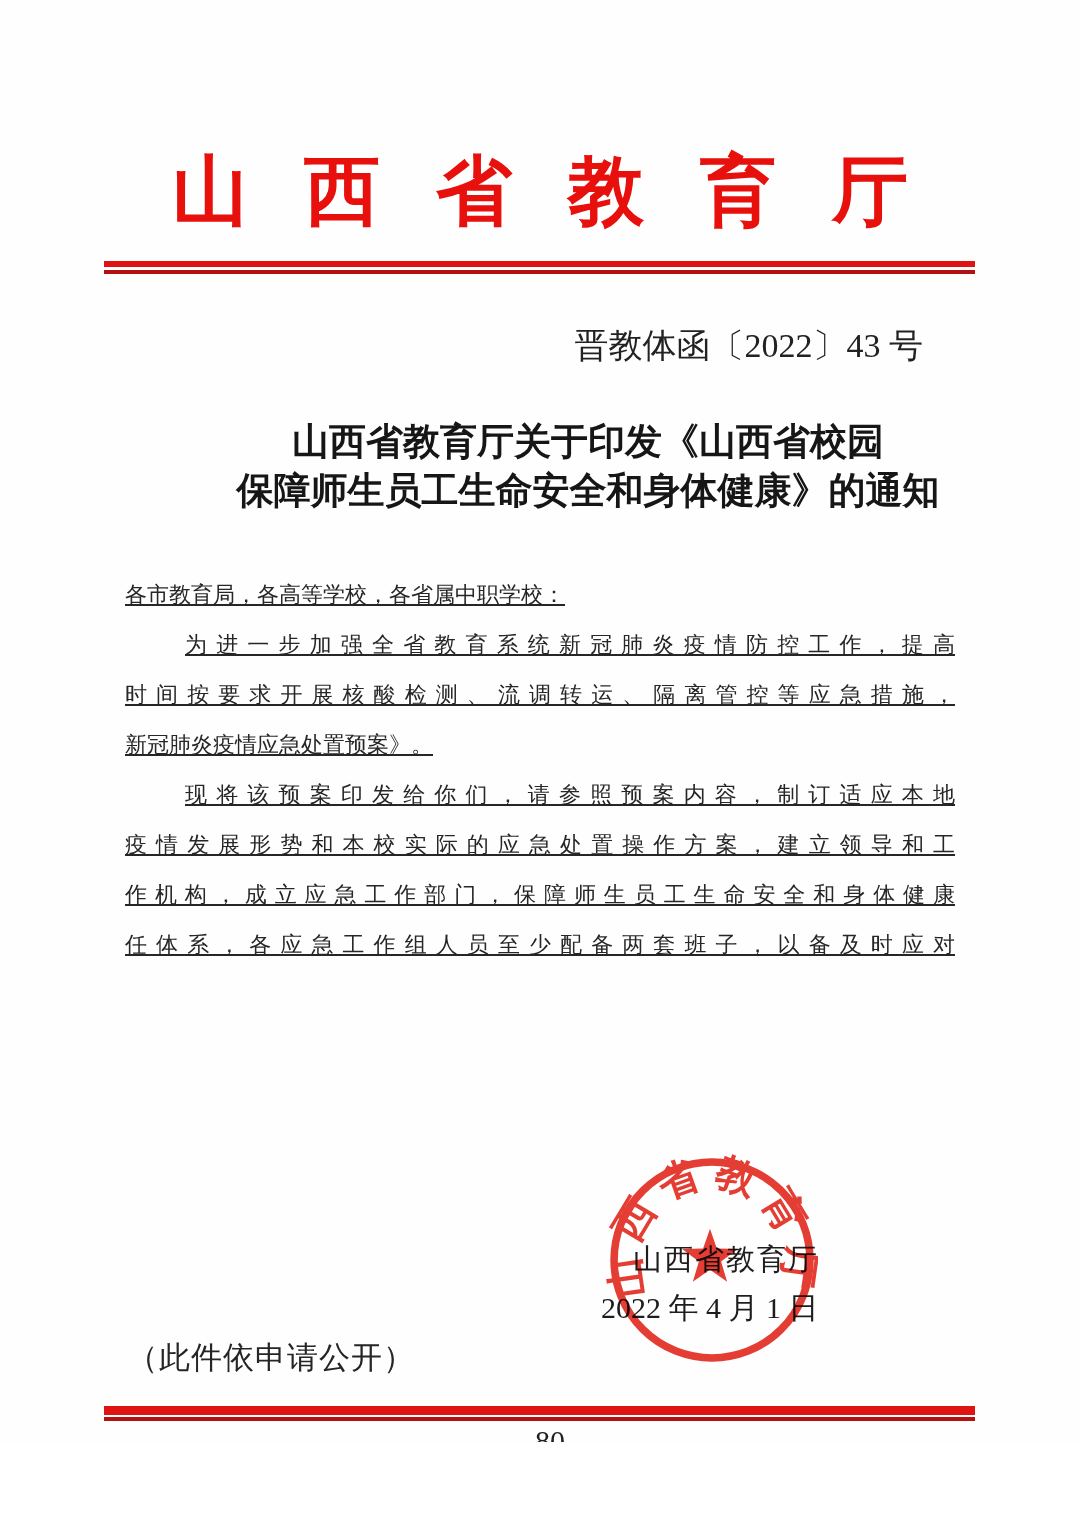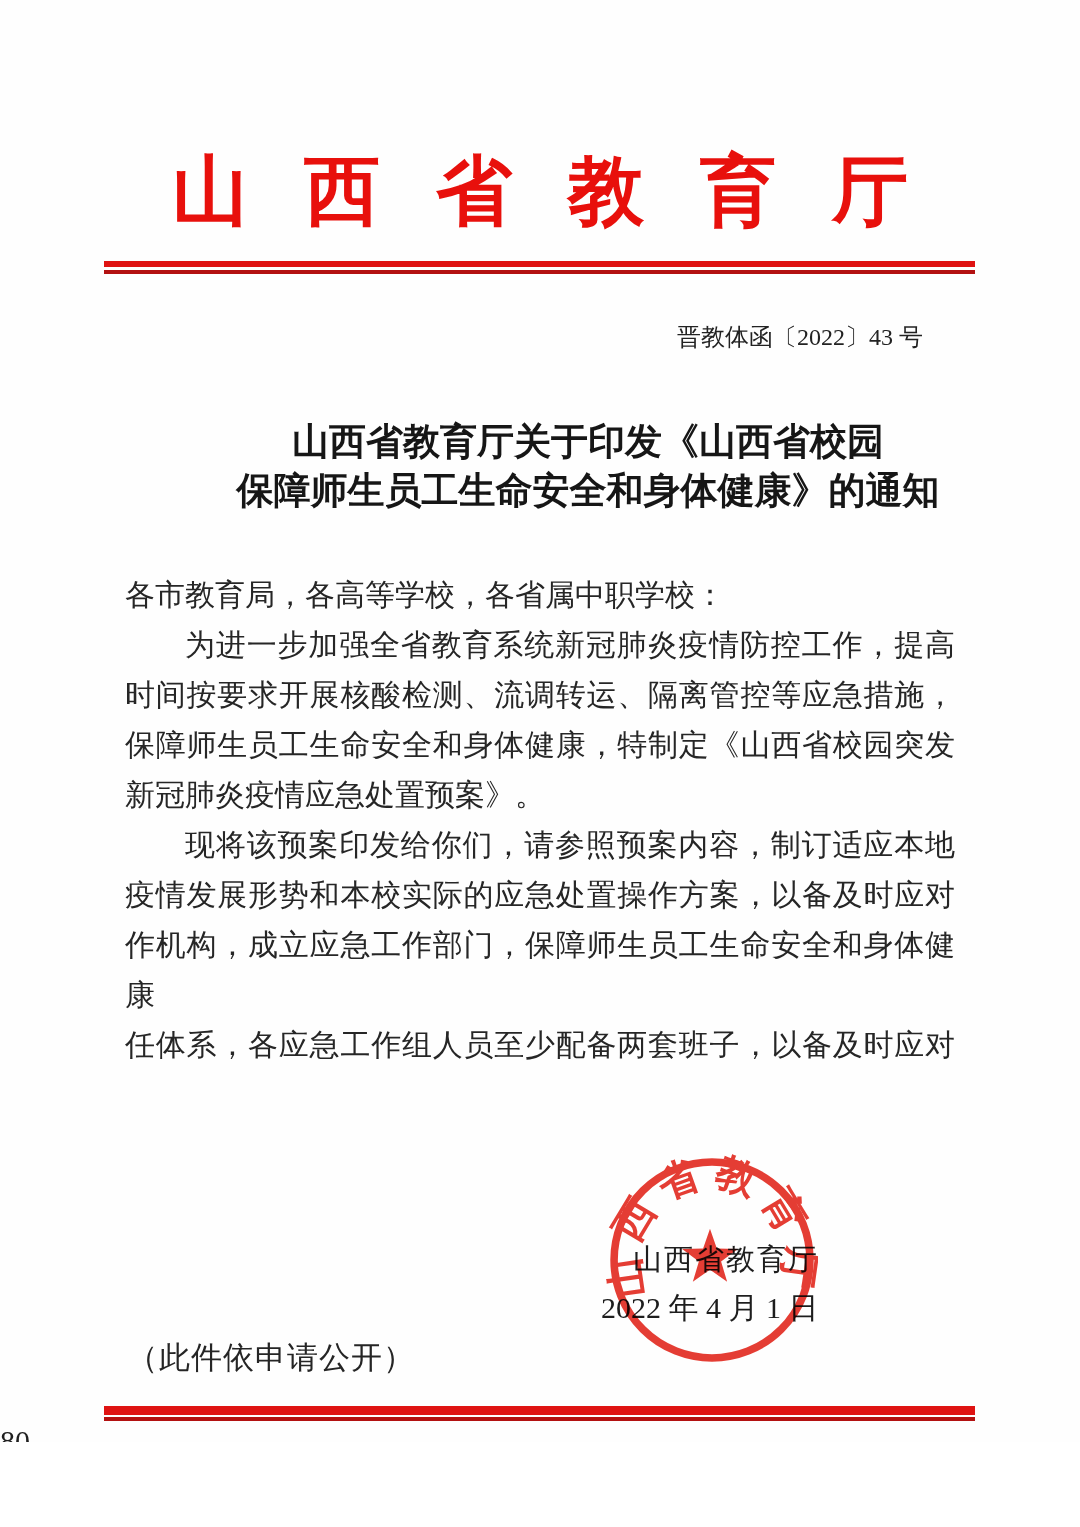--- a/index.html
+++ b/index.html
@@ -29,36 +29,37 @@
   }
   .rule{position:absolute;left:104px;width:871px;}
   .rule-top{top:261px;}
   .rule-bottom{top:1406px;}
   .rule .thick{height:6px;background:var(--rule_red);}
   .rule-bottom .thick{height:9px;}
   .rule .gap{height:3px;}
   .rule-bottom .gap{height:2px;}
   .rule .thin{height:4px;background:var(--rule_dark_red);}
   .doc-number{
-    position:absolute;top:317px;right:157px;
-    font-size:24px;line-height:40px;color:#222;
+    position:absolute;top:326px;right:157px;
+    font-size:34px;line-height:40px;color:#222;
     white-space:nowrap;
     text-align:right;
   }
   .doc-title{
     position:absolute;top:417px;left:0;width:100%;
     text-align:center;
     font-size:37px;font-weight:700;line-height:49px;
     color:#161616;
     margin-left:48px;
   }
   .body-block{
     position:absolute;top:570px;left:125px;width:830px;
-    font-size:30px;line-height:50px;
+    font-size:22px;line-height:50px;
     color:var(--text_black);
+    text-decoration:underline;
   }
   .line{
     text-align:justify;
     text-align-last:justify;
   }
   .line.no-fill{text-align-last:left;}
   .line.indent{padding-left:60px;}
   .signature{
     position:absolute;top:1240px;left:633px;
     font-size:29px;letter-spacing:2px;color:#1d1d1d;
@@ -84,21 +85,21 @@
     text-anchor:middle;
     font-family:"Liberation Serif","DejaVu Serif",serif;
   }
   .disclosure{
     position:absolute;top:1337px;left:127px;
     font-size:31px;letter-spacing:1px;color:#252525;
     white-space:nowrap;
   }
   .page-number{
     position:absolute;top:1424px;left:0;width:100%;
-    text-align:left;font-size:30px;color:#1f1f1f;
+    text-align:center;font-size:30px;color:#1f1f1f;padding-left:20px;
   }
 </style>
 </head>
 <body>
 
 <div class="page">
 
   <div class="letterhead">山西省教育厅</div>
 
   <div class="rule rule-top">
@@ -111,24 +112,23 @@
 
   <div class="doc-title">
     <div>山西省教育厅关于印发《山西省校园</div>
     <div>保障师生员工生命安全和身体健康》的通知</div>
   </div>
 
   <div class="body-block" id="body-lines">
       <div class="line no-fill">各市教育局，各高等学校，各省属中职学校：</div>
       <div class="line indent">为进一步加强全省教育系统新冠肺炎疫情防控工作，提高</div>
       <div class="line">时间按要求开展核酸检测、流调转运、隔离管控等应急措施，</div>
-      <div class="line">保障师生员工生命安全和身体健康，特制定《山西省校园突发</div>
       <div class="line no-fill">新冠肺炎疫情应急处置预案》。</div>
       <div class="line indent">现将该预案印发给你们，请参照预案内容，制订适应本地</div>
-      <div class="line">疫情发展形势和本校实际的应急处置操作方案，以备及时应对</div>
+      <div class="line">疫情发展形势和本校实际的应急处置操作方案，建立领导和工</div>
       <div class="line">作机构，成立应急工作部门，保障师生员工生命安全和身体健康</div>
       <div class="line">任体系，各应急工作组人员至少配备两套班子，以备及时应对</div>
     </div>
 
   <div class="signature">山西省教育厅</div>
 
   <div class="issue-date">2022 年 4 月 1 日</div>
 
   <svg class="seal" viewBox="0 0 210 210" aria-hidden="true">
     <defs>

